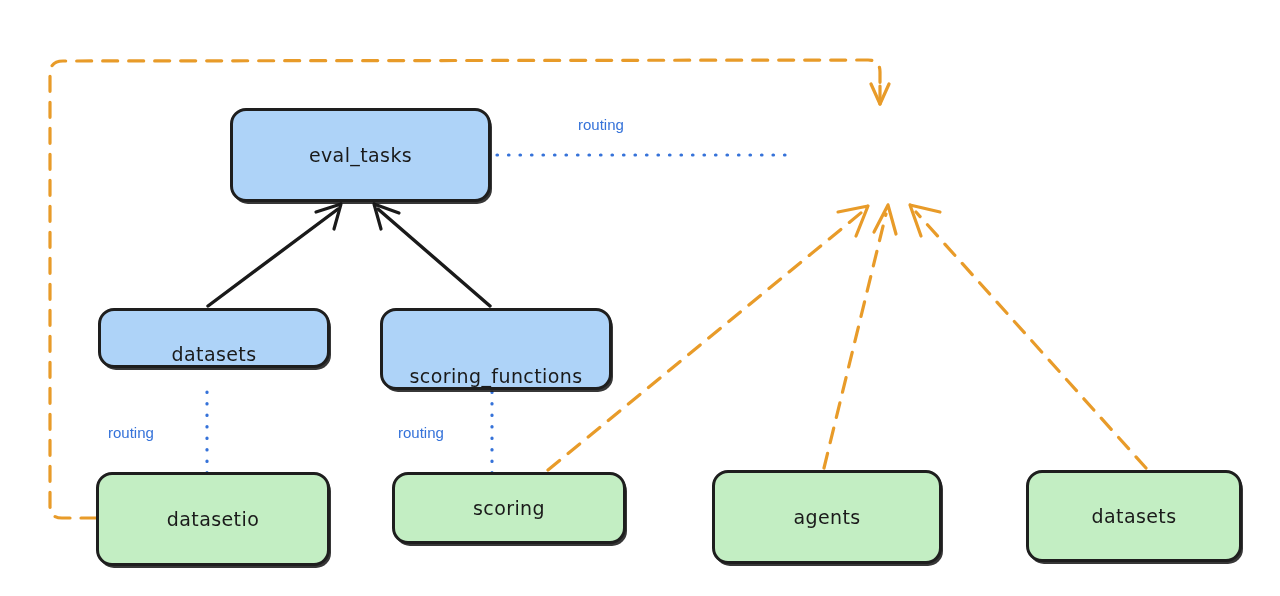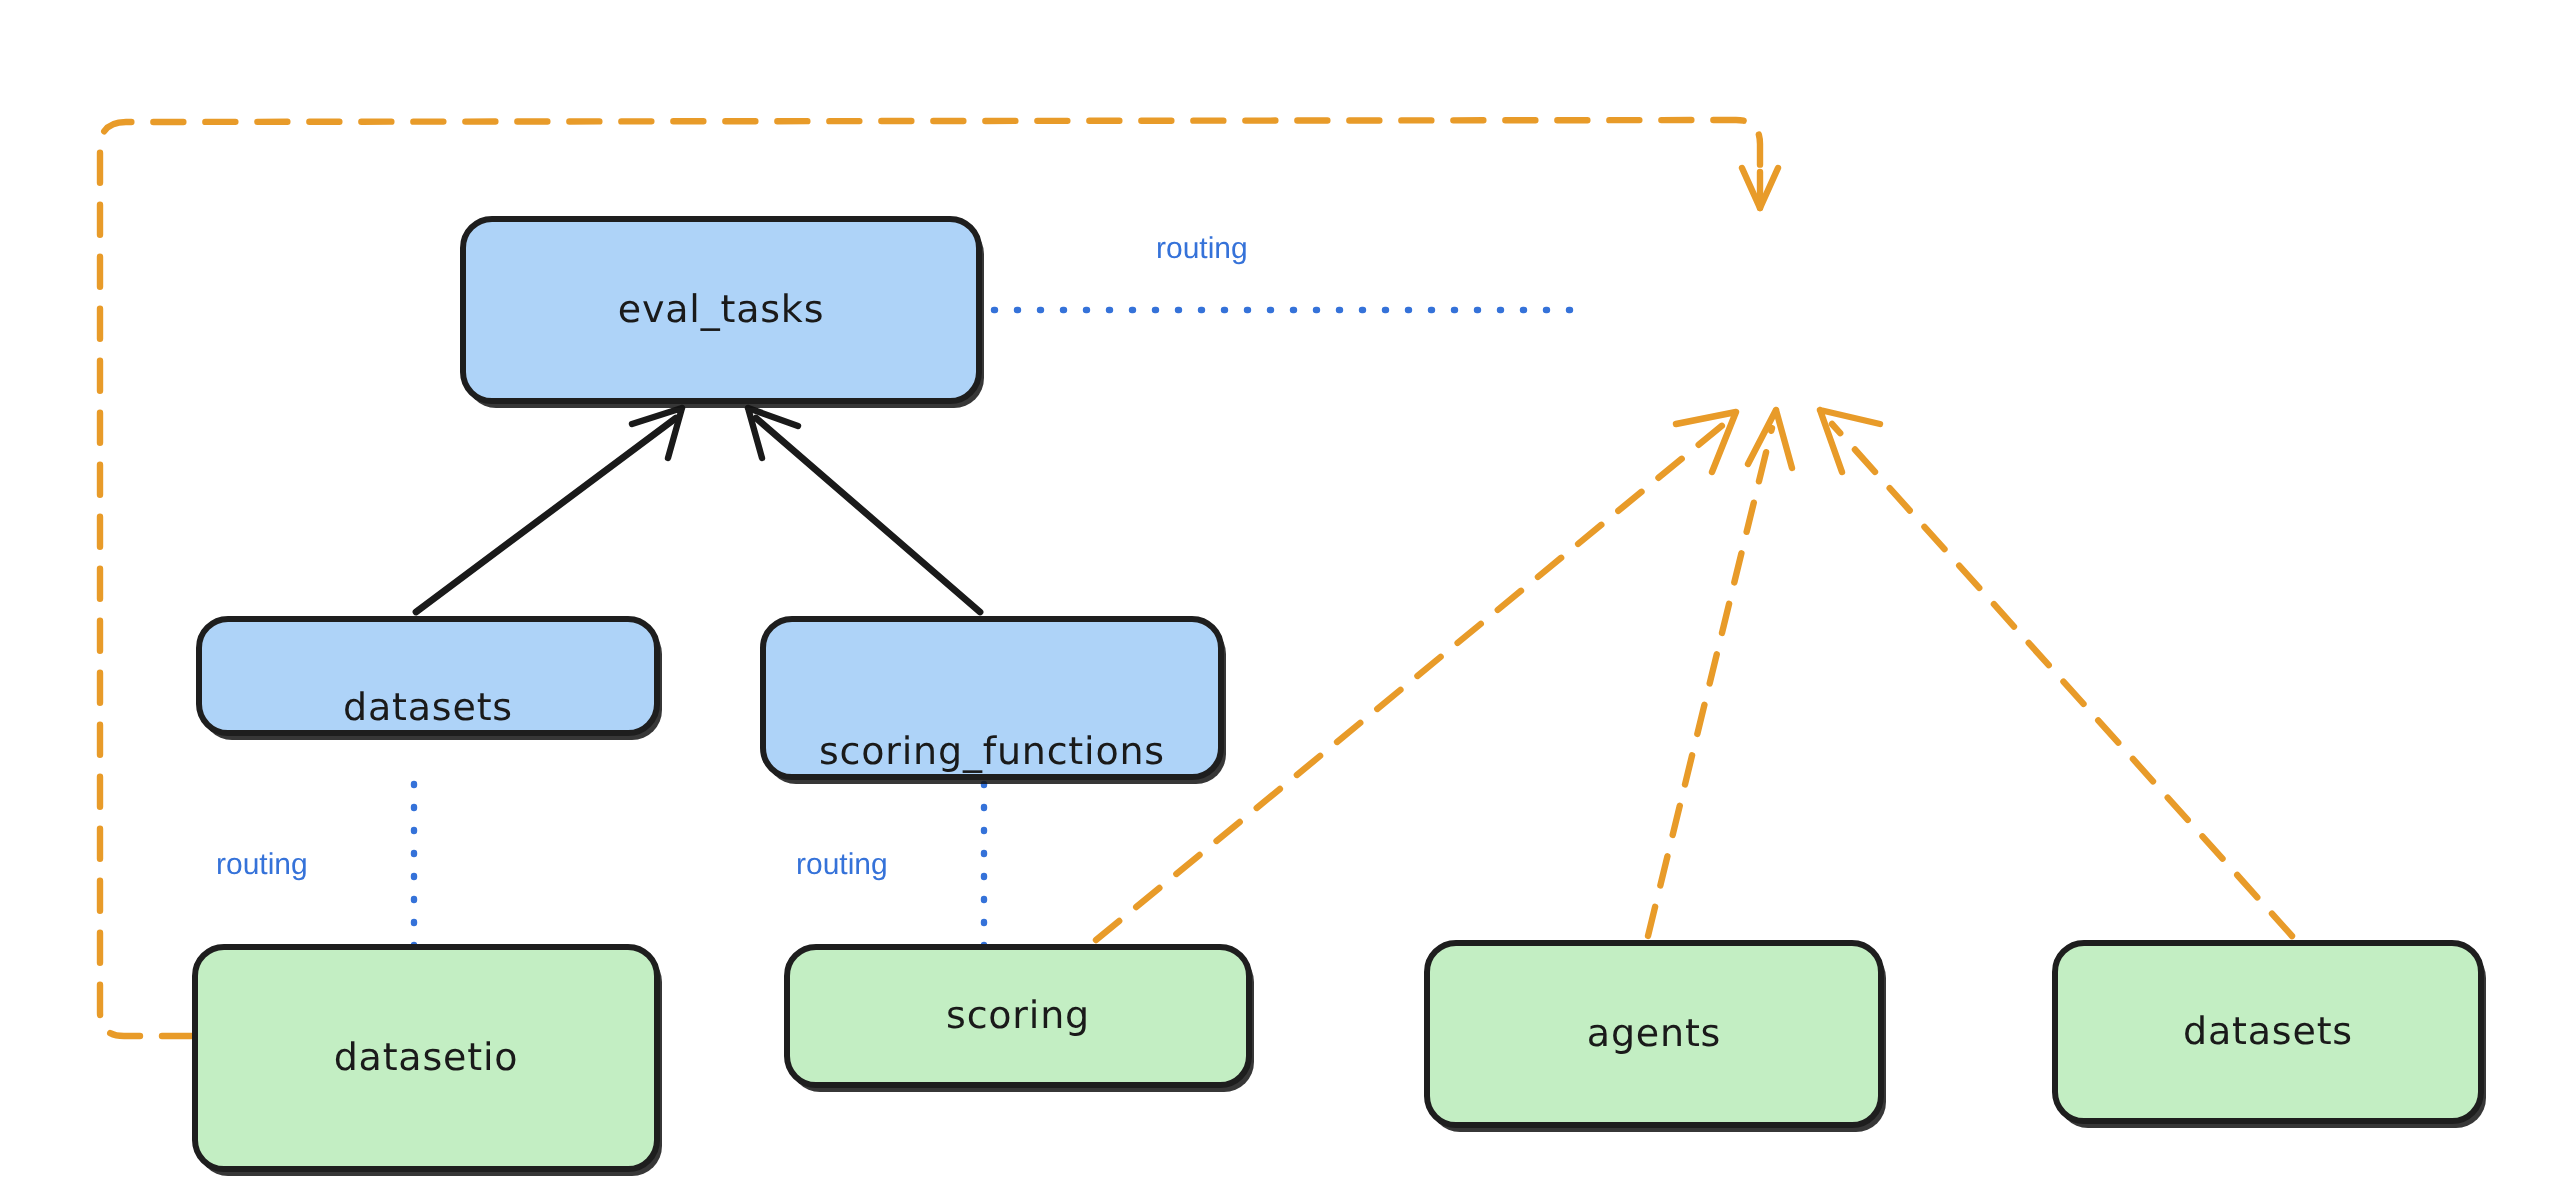--- a/index.html
+++ b/index.html
@@ -108,21 +108,21 @@
 
 
   <div class="node blue" style="left:98px; top:308px; width:232px; height:60px;align-items:flex-end;">
     <span class="node-label">datasets</span>
   </div>
 
   <div class="node blue" style="left:380px; top:308px; width:232px; height:82px;align-items:flex-end;">
     <span class="node-label">scoring_functions</span>
   </div>
 
-  <div class="node green" style="left:96px; top:472px; width:234px; height:114px;">
+  <div class="node green" style="left:96px; top:472px; width:234px; height:94px;">
     <span class="node-label">datasetio</span>
   </div>
 
   <div class="node green" style="left:392px; top:472px; width:234px; height:72px;">
     <span class="node-label">scoring</span>
   </div>
 
   <div class="node green" style="left:712px; top:470px; width:230px; height:94px;">
     <span class="node-label">agents</span>
   </div>

